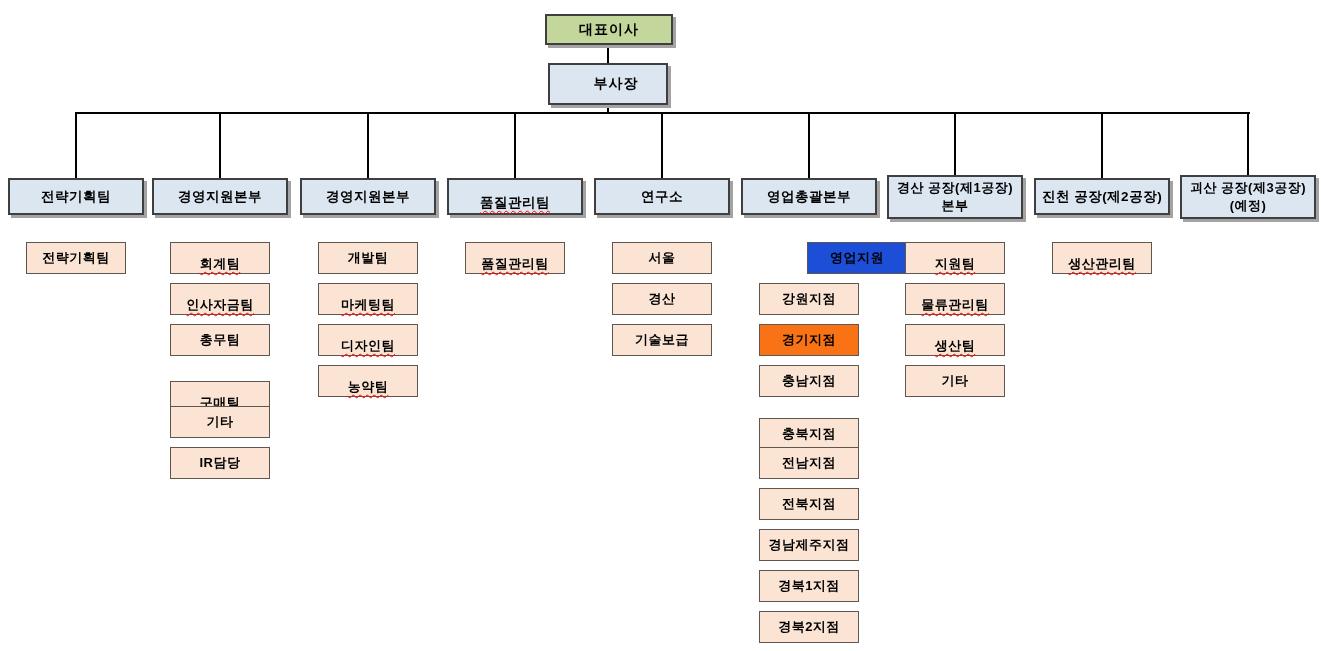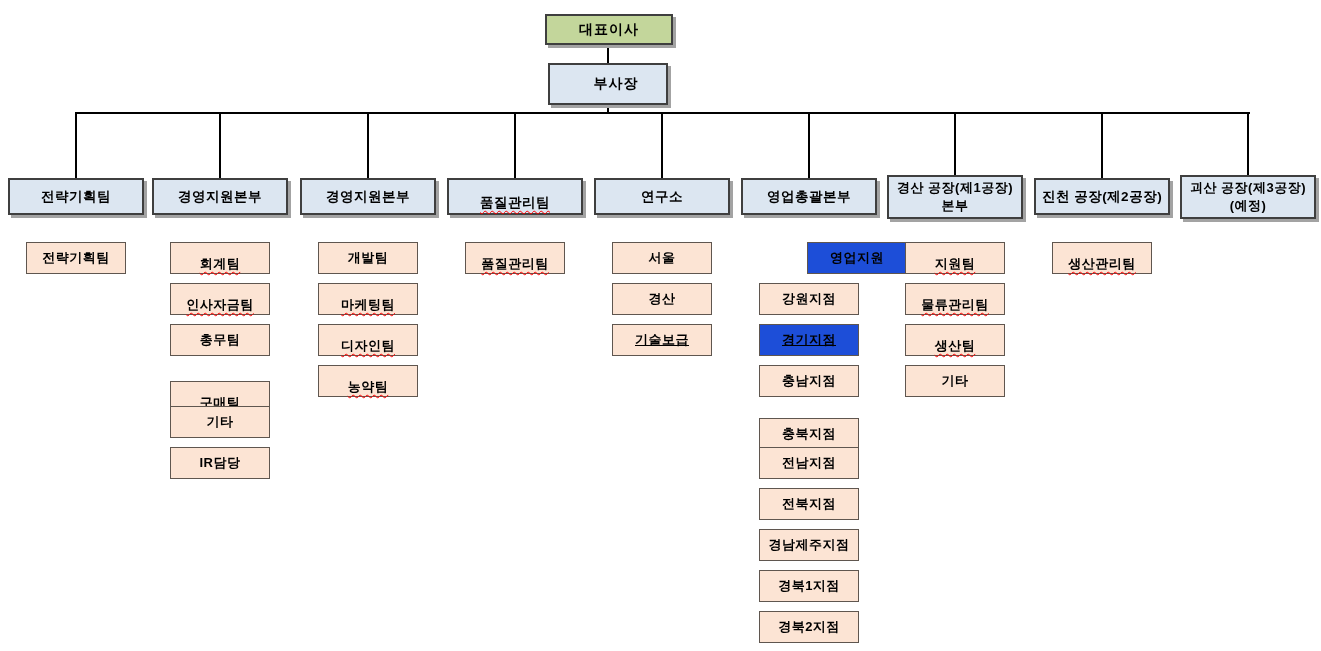--- a/index.html
+++ b/index.html
@@ -107,33 +107,33 @@
       </div>
       <div class="box lvl dept" style="left: 594px; top: 178px; background: rgb(220, 230, 241);">
         <div>연구소</div>
       </div>
       <div class="box team" style="left: 612px; top: 242px; background: rgb(252, 228, 212);">
         <span>서울</span>
       </div>
       <div class="box team" style="left: 612px; top: 283px; background: rgb(252, 228, 212);">
         <span>경산</span>
       </div>
-      <div class="box team" style="left: 612px; top: 324px; background: rgb(252, 228, 212); text-decoration: underline;">
+      <div class="box team" style="left: 612px; top: 324px; background: rgb(252, 228, 212);">
         <span>기술보급</span>
       </div>
       <div class="box lvl dept" style="left: 741px; top: 178px; background: rgb(220, 230, 241);">
         <div>영업총괄본부</div>
       </div>
       <div class="box team" style="left: 759px; top: 242px; background: #1d4ed8; margin-left: 48px;">
         <span>영업지원</span>
       </div>
       <div class="box team" style="left: 759px; top: 283px; background: rgb(252, 228, 212);">
         <span>강원지점</span>
       </div>
-      <div class="box team" style="left: 759px; top: 324px; background: #1d4ed8; text-decoration: underline;">
+      <div class="box team" style="left: 759px; top: 324px; background: #f97316;">
         <span>경기지점</span>
       </div>
       <div class="box team" style="left: 759px; top: 365px; background: rgb(252, 228, 212);">
         <span>충남지점</span>
       </div>
       <div class="box team" style="left: 759px; top: 406px; background: rgb(252, 228, 212); margin-top: 12px;">
         <span>충북지점</span>
       </div>
       <div class="box team" style="left: 759px; top: 447px; background: rgb(252, 228, 212);">
         <span>전남지점</span>

